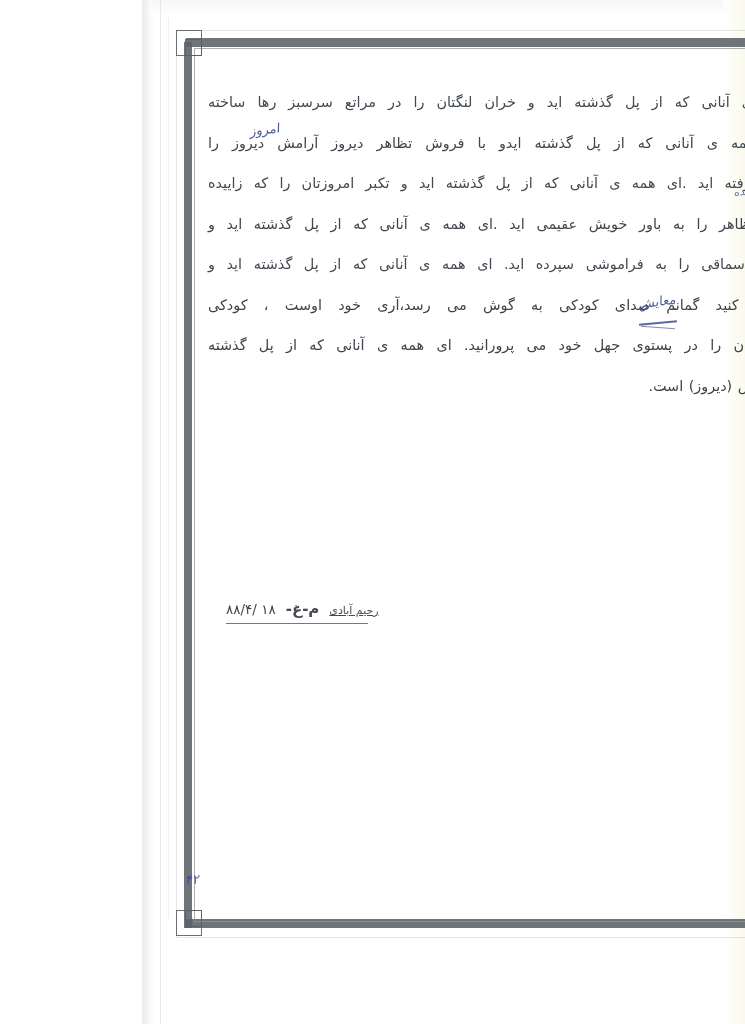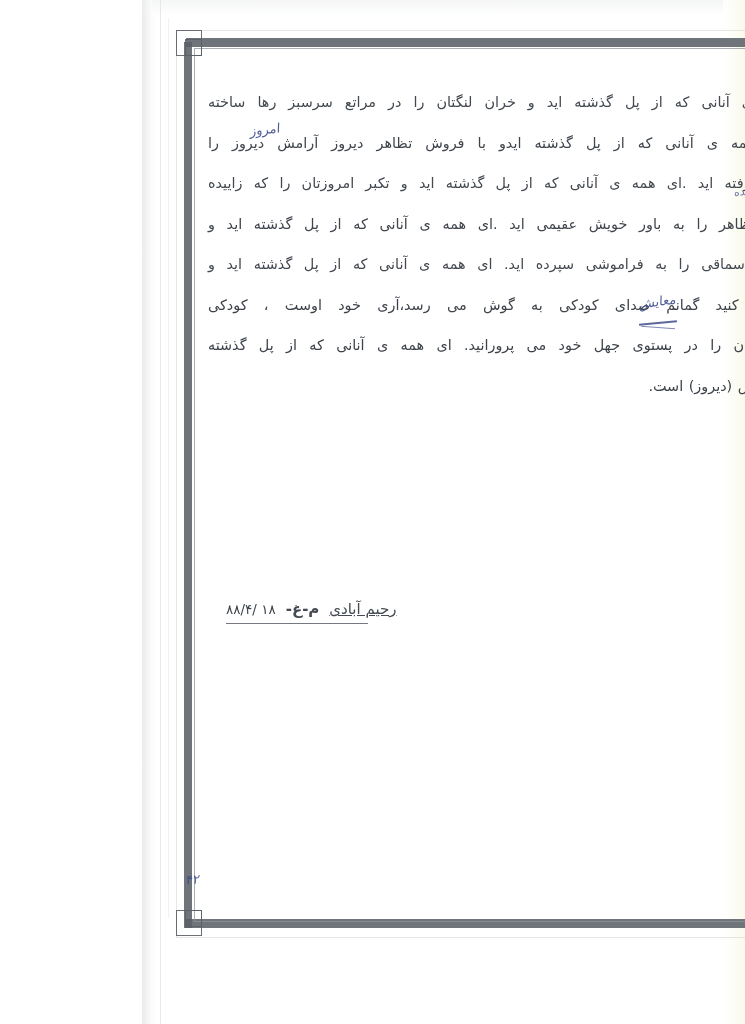--- a/index.html
+++ b/index.html
@@ -212,21 +212,21 @@
     direction: rtl;
     display: flex;
     align-items: baseline;
     gap: 10px;
     color: #454b52;
     font-family: "DejaVu Sans", sans-serif;
     font-size: 13px;
     white-space: nowrap;
   }
   .sig-name {
-    font-size: 15px;
+    font-size: 11px;
     color: #454b52;
     text-decoration: underline;
   }
   .sig-initials {
     font-size: 15px;
     letter-spacing: .5px;
     color: #454b52;
     font-weight: bold;
   }
   .sig-date {

